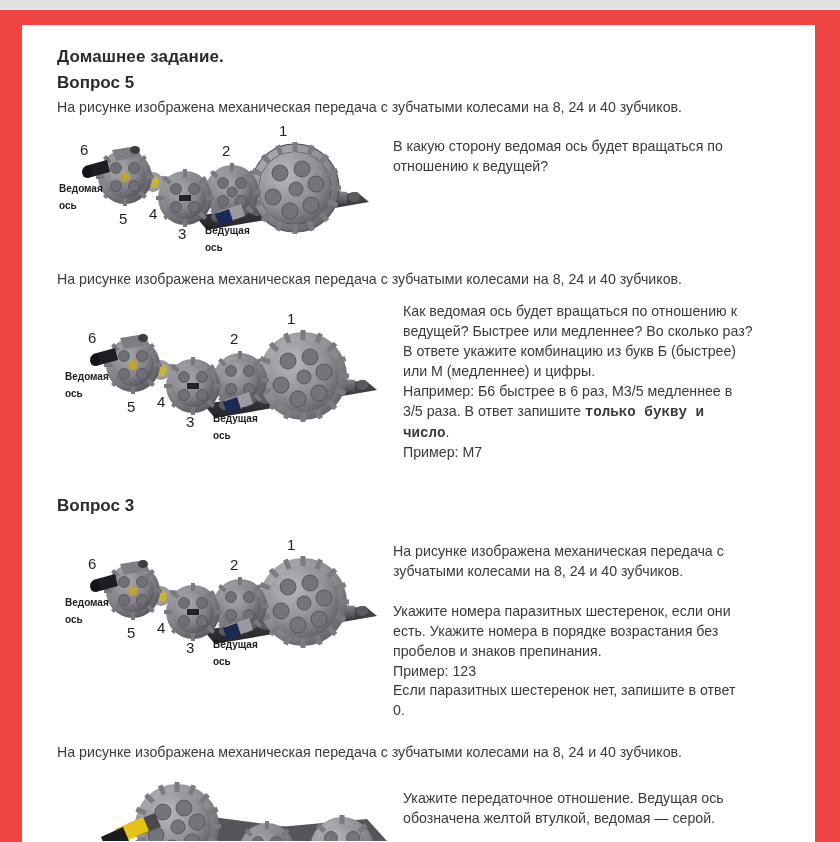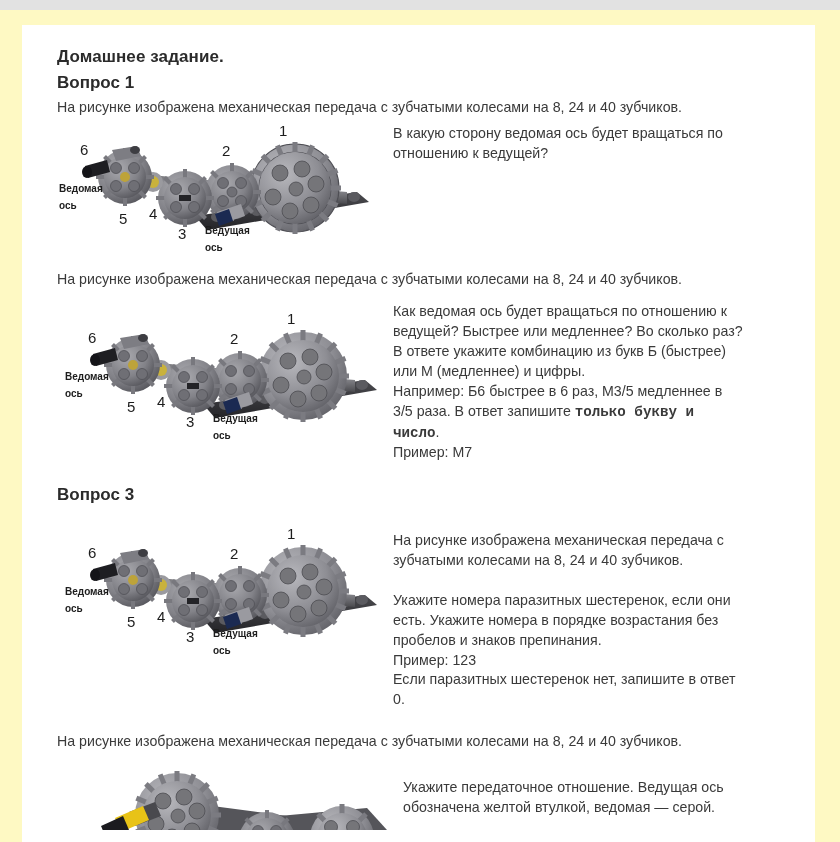--- a/index.html
+++ b/index.html
@@ -6,21 +6,21 @@
   html, body {
     margin: 0; padding: 0;
     width: 840px; height: 842px;
     overflow: hidden;
     background: #7c7c7c;
     font-family: "Liberation Sans", sans-serif;
   }
   #screen {
     position: relative;
     width: 840px; height: 842px;
-    background: #fef9c3;
+    background: #ef4444;
     overflow: hidden;
   }
   
   .top-strip {
     position: absolute; top: 0; left: 0;
     width: 840px; height: 10px;
     background: #e2e2e2;
   }
   .page {
     position: absolute;
@@ -62,21 +62,21 @@
     flex: 0 0 auto;
   }
   .side-text {
     font-size: 14.2px;
     color: #3a3a3a;
     line-height: 1.4;
     white-space: pre-line;
   }
   .side-text b { font-weight: bold; font-family: Liberation Mono, monospace; }
   .sect-q2 { margin-top: 20px; }
-  .sect-q3 { margin-top: 22px; }
+  .sect-q3 { margin-top: 33px; }
   .sect-q4 { margin-top: 22px; }
 
   
   .fig { position: relative; }
   .fig svg { display: block; }
   .lbl {
     position: absolute;
     font-family: "Liberation Sans", sans-serif;
     color: #1d1d1d;
     font-weight: normal;
@@ -89,21 +89,21 @@
 <body>
 
 <div id="screen">
   <div class="top-strip"></div>
 
   <div class="page">
     <div class="content">
 
       <div class="doc-title">Домашнее задание.</div>
 
-      <div class="q-title">Вопрос 1</div>
+      <div class="q-title">Вопрос 5</div>
       <div class="q-lead">На рисунке изображена механическая передача с зубчатыми колесами на 8, 24 и 40 зубчиков.</div>
 
       <div class="block">
         <div class="fig-wrap">
           <div class="fig" style="width:330px;height:130px;">
             <svg width="330" height="130" viewBox="0 0 330 130">
               <defs>
                 <linearGradient id="beamG1" x1="0" y1="0" x2="0" y2="1">
                   <stop offset="0" stop-color="#6e6e72"></stop>
                   <stop offset="0.45" stop-color="#9a9aa0"></stop>
@@ -279,21 +279,21 @@
             <span class="lbl num" style="left:121px;top:105px;">3</span>
             <span class="lbl num" style="left:92px;top:85px;">4</span>
             <span class="lbl num" style="left:62px;top:90px;">5</span>
             <span class="lbl num" style="left:23px;top:21px;">6</span>
             <span class="lbl cap" style="left:2px;top:60px;">Ведомая
 ось</span>
             <span class="lbl cap" style="left:148px;top:102px;">Ведущая
 ось</span>
           </div>
         </div>
-        <div class="side-text" style="width:350px;margin-left:6px;margin-top:4px;">В какую сторону ведомая ось будет вращаться по отношению к ведущей?</div>
+        <div class="side-text" style="width:350px;margin-left:6px;margin-top:17px;">В какую сторону ведомая ось будет вращаться по отношению к ведущей?</div>
       </div>
 
       <div class="sect-q2">
         <div class="q-lead">На рисунке изображена механическая передача с зубчатыми колесами на 8, 24 и 40 зубчиков.</div>
 
         <div class="block" style="margin-top:14px;">
           <div class="fig-wrap">
             <div class="fig" style="width:330px;height:145px;">
               <svg width="330" height="145" viewBox="0 0 330 145">
                 <use href="#none"></use>
@@ -419,21 +419,21 @@
               <span class="lbl num" style="left:129px;top:111px;">3</span>
               <span class="lbl num" style="left:100px;top:91px;">4</span>
               <span class="lbl num" style="left:70px;top:96px;">5</span>
               <span class="lbl num" style="left:31px;top:27px;">6</span>
               <span class="lbl cap" style="left:8px;top:66px;">Ведомая
 ось</span>
               <span class="lbl cap" style="left:156px;top:108px;">Ведущая
 ось</span>
             </div>
           </div>
-          <div class="side-text" style="width:350px;margin-left:6px;"><span>Как ведомая ось будет вращаться по отношению к ведущей? Быстрее или медленнее? Во сколько раз? В ответе укажите комбинацию из букв Б (быстрее) или М (медленнее) и цифры.
+          <div class="side-text" style="width:350px;margin-left:16px;"><span>Как ведомая ось будет вращаться по отношению к ведущей? Быстрее или медленнее? Во сколько раз? В ответе укажите комбинацию из букв Б (быстрее) или М (медленнее) и цифры.
 Например: Б6 быстрее в 6 раз, М3/5 медленнее в 3/5 раза. В ответ запишите </span><b>только букву и число</b><span>.
 Пример: М7</span></div>
         </div>
       </div>
 
       <div class="sect-q3">
         <div class="q-title">Вопрос 3</div>
 
         <div class="block" style="margin-top:16px;">
           <div class="fig-wrap">

